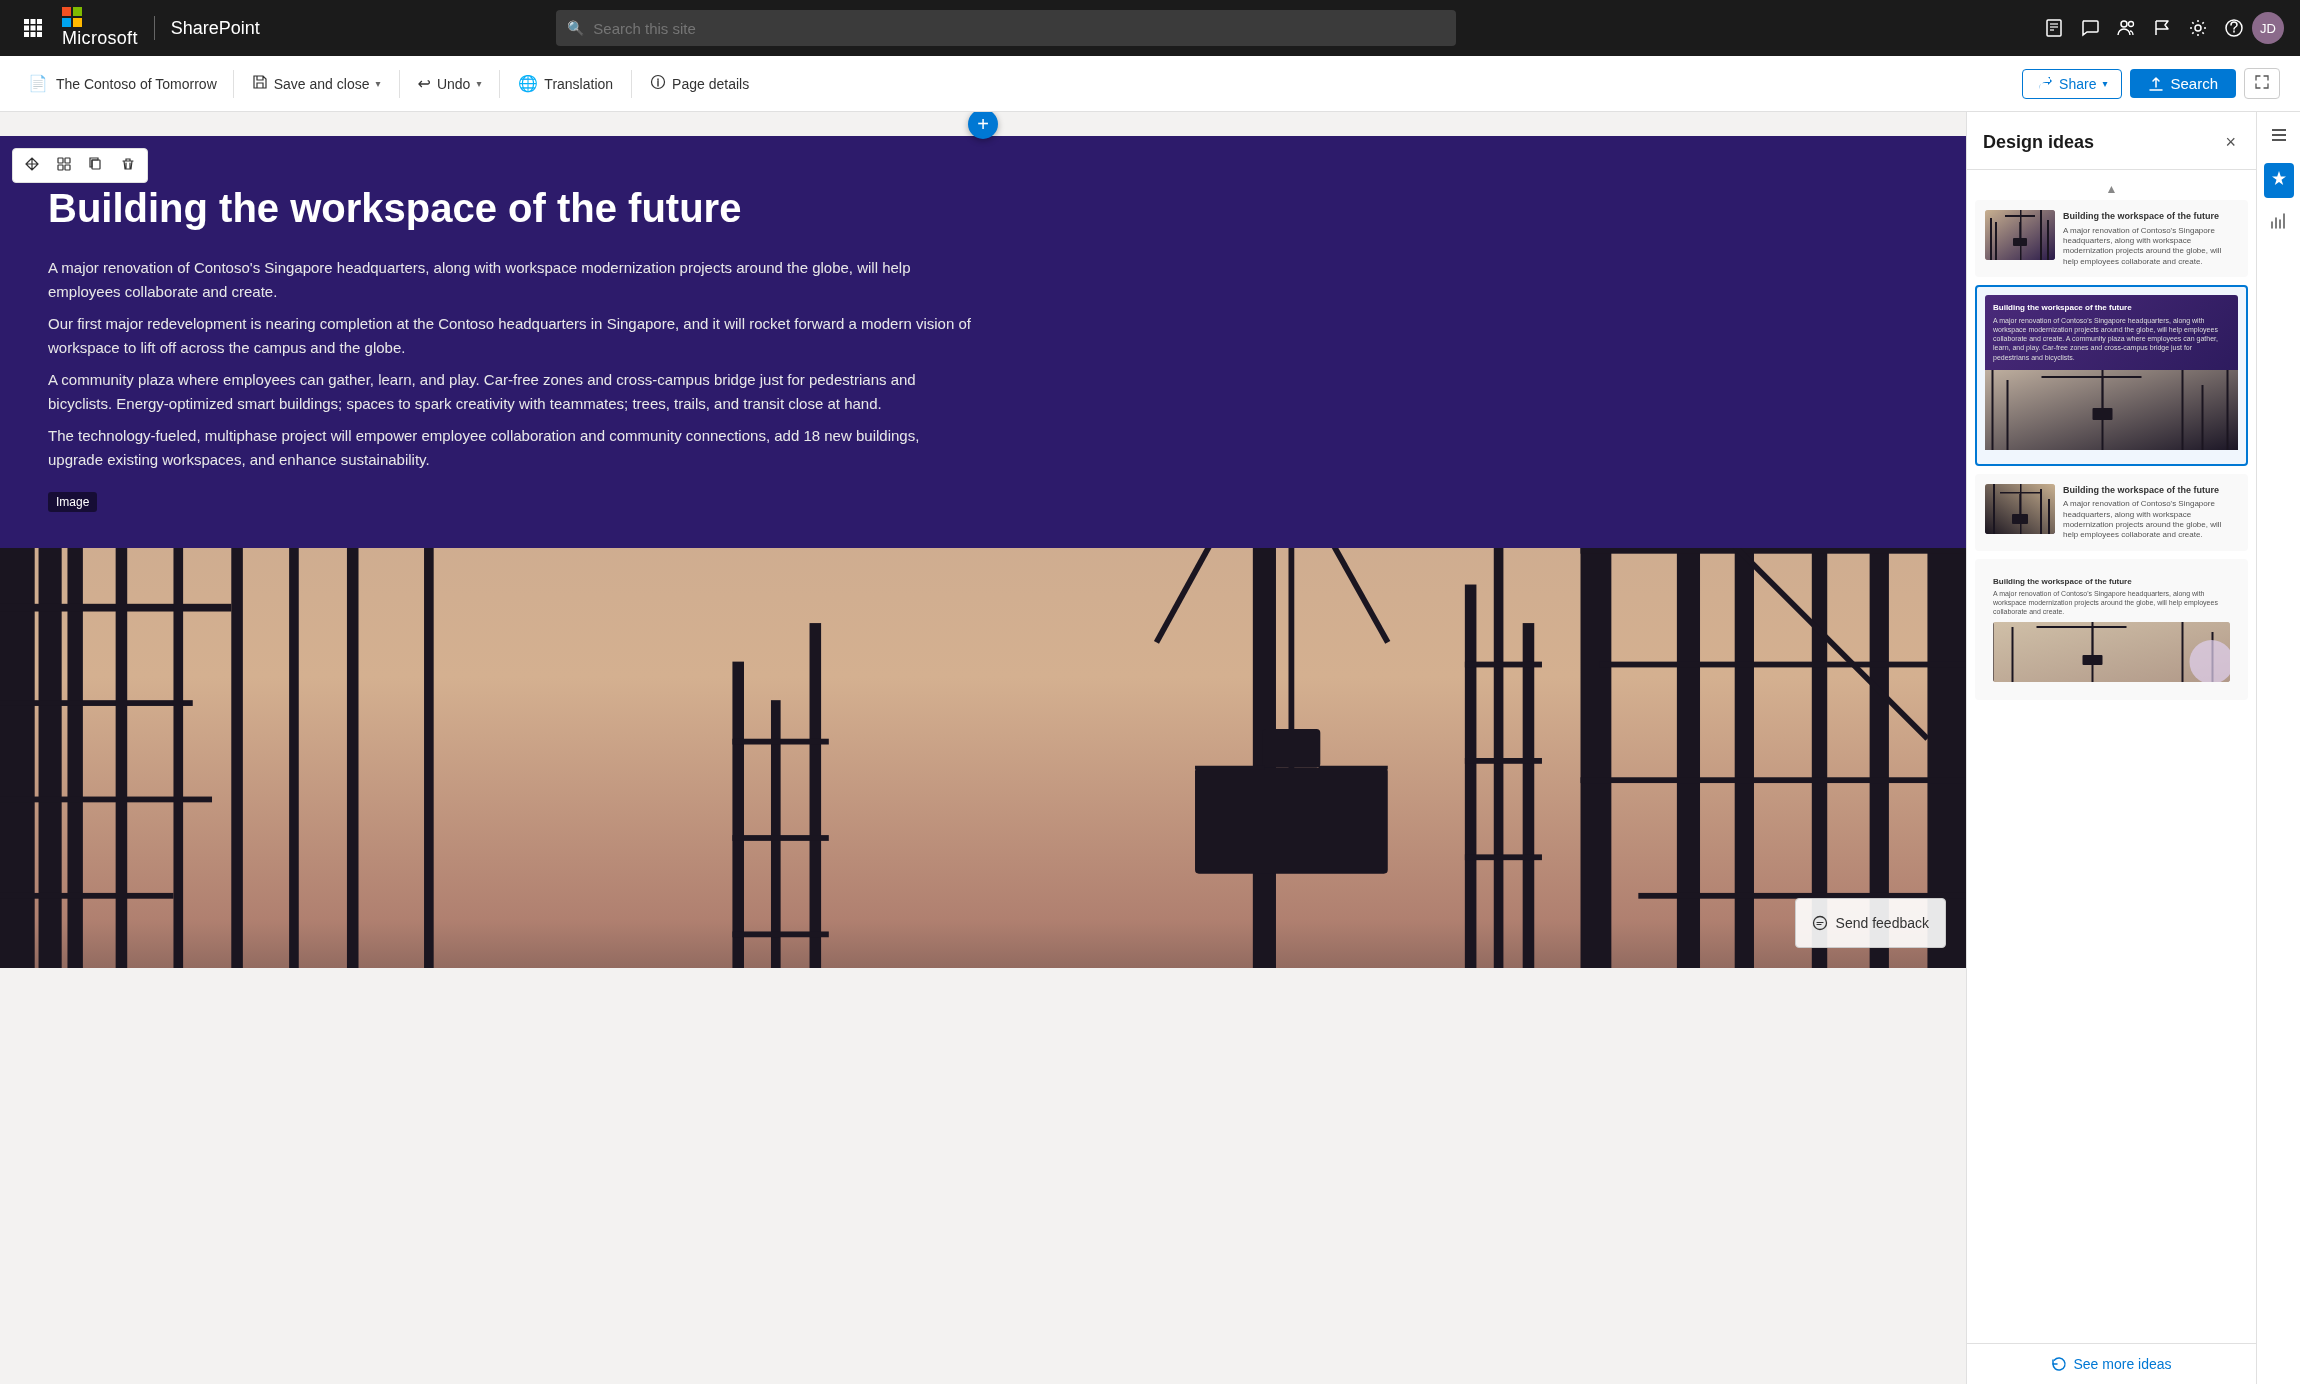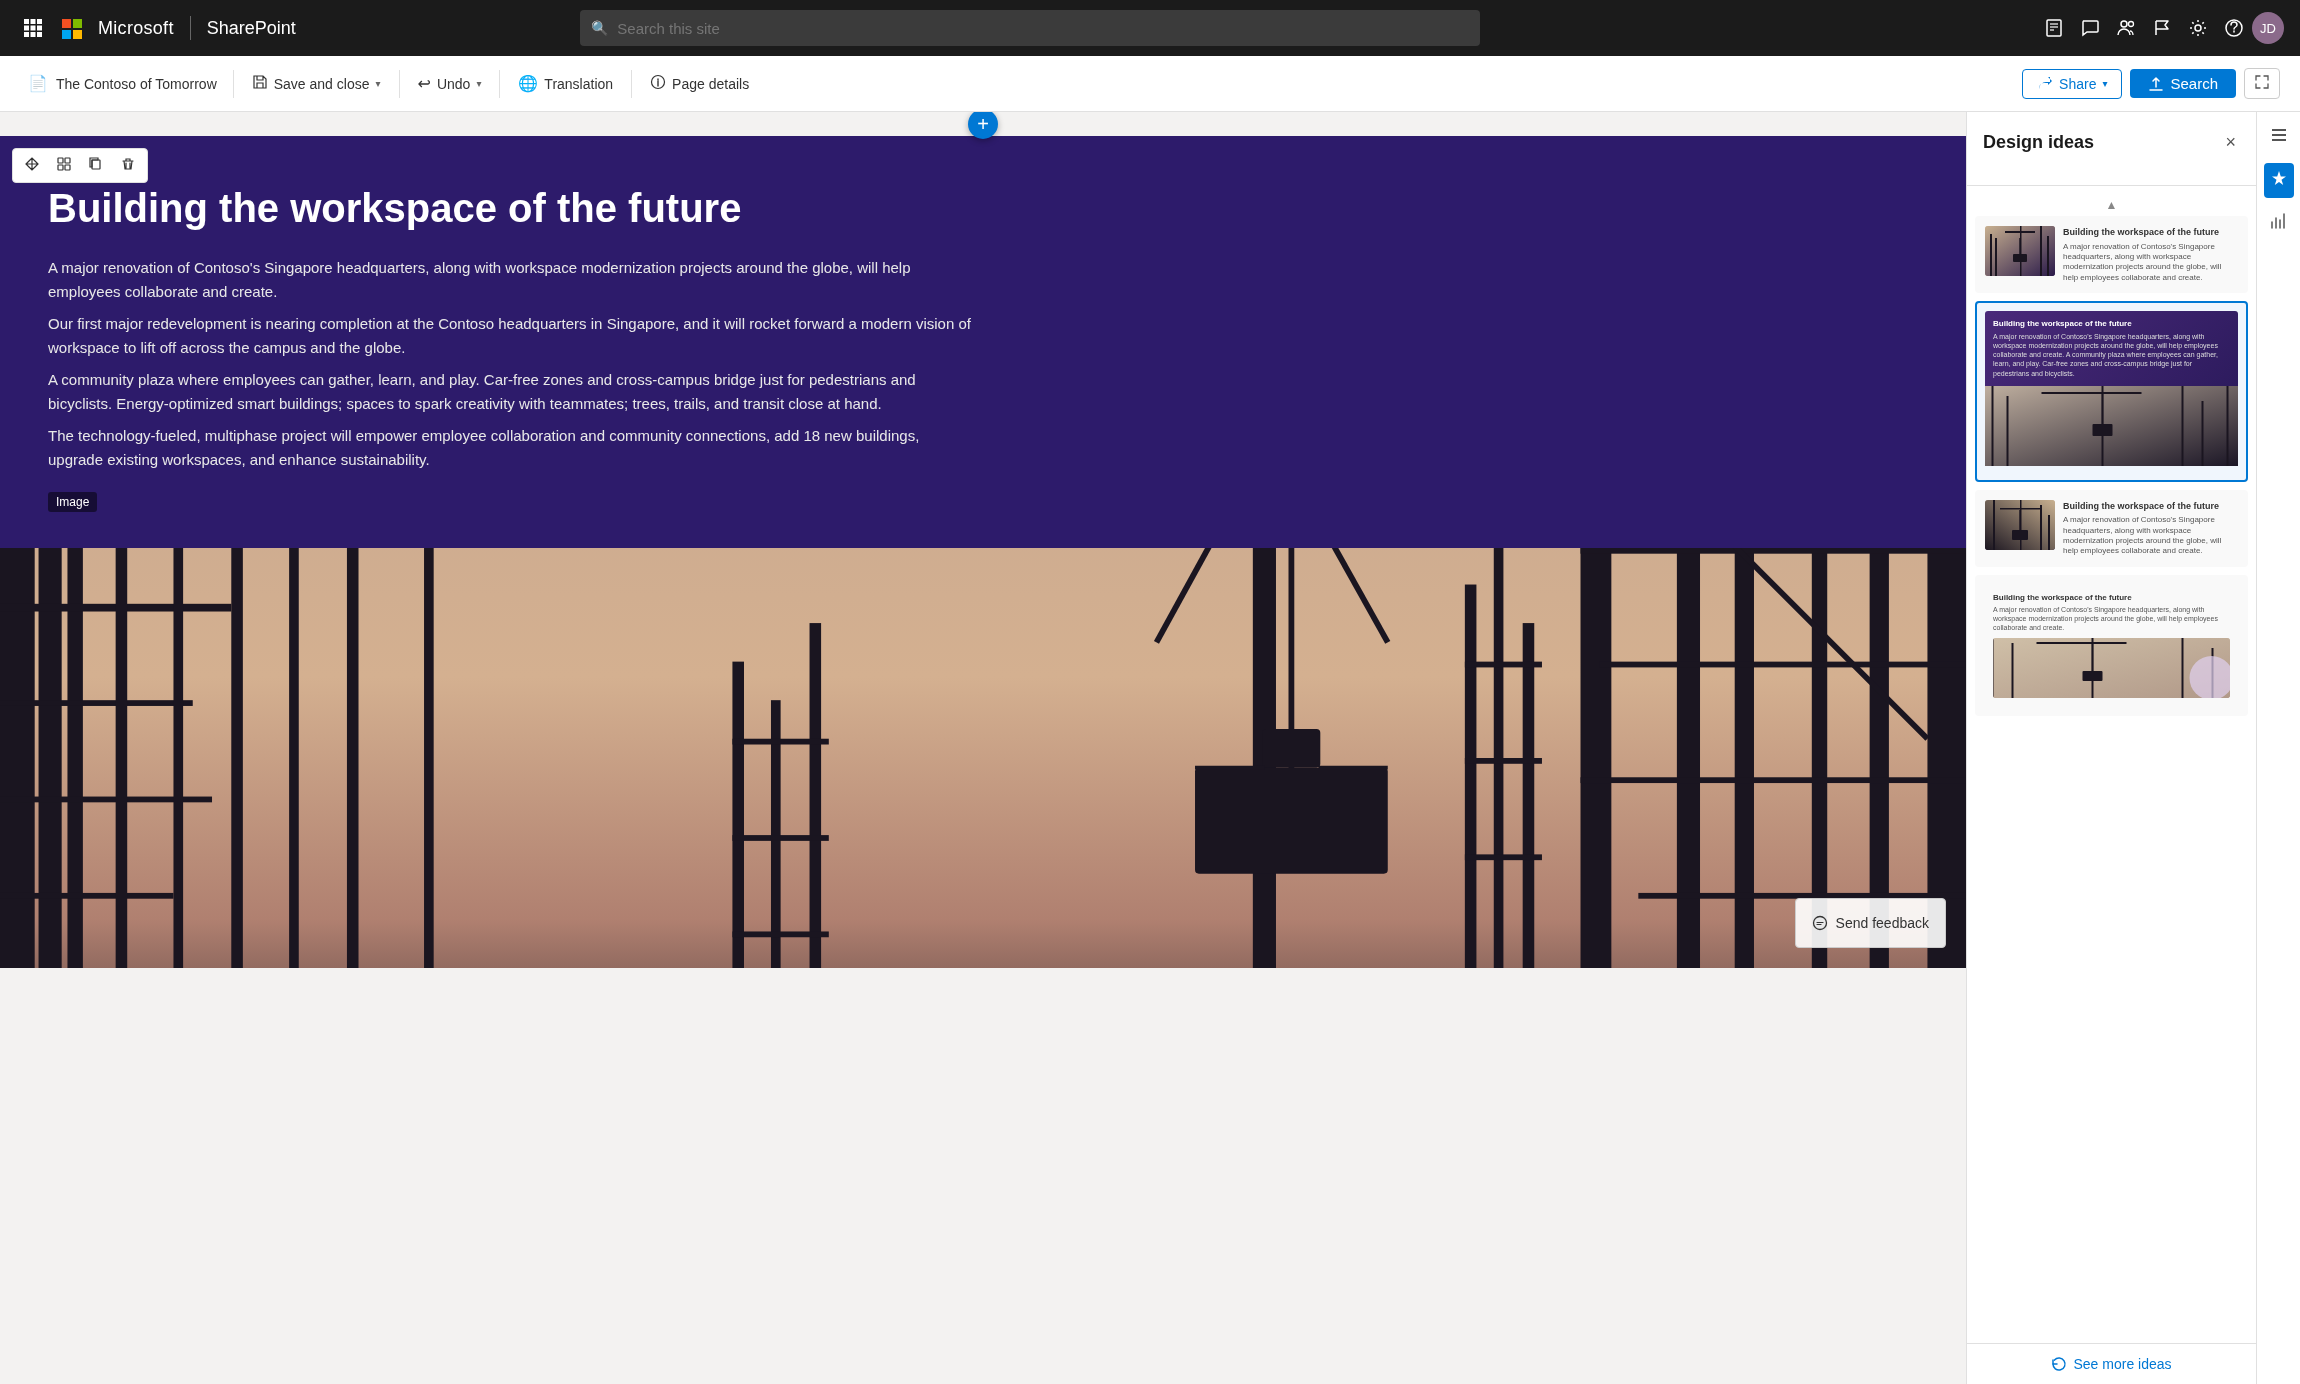--- a/index.html
+++ b/index.html
@@ -4,21 +4,21 @@
   <style>
     * { box-sizing: border-box; margin: 0; padding: 0; }
     body { font-family: 'Segoe UI', Arial, sans-serif; background: #f3f2f1; overflow: hidden; width: 2300px; height: 1384px; }
 
     
     .top-nav {
       display: flex; align-items: center;
       background: #1b1b1b; height: 56px; padding: 0 16px; gap: 12px;
     }
     .nav-waffle { color: #fff; font-size: 20px; cursor: pointer; padding: 4px; }
-    .ms-logo { display: flex; align-items: flex-end; gap: 16px; }
+    .ms-logo { display: flex; align-items: flex-start; gap: 1px; flex-direction: column; }
     .ms-logo-squares { display: grid; grid-template-columns: 1fr 1fr; gap: 2px; width: 20px; height: 20px; }
     .ms-logo-squares span:nth-child(1) { background: #f25022; }
     .ms-logo-squares span:nth-child(2) { background: #7fba00; }
     .ms-logo-squares span:nth-child(3) { background: #00a4ef; }
     .ms-logo-squares span:nth-child(4) { background: #ffb900; }
     .ms-brand { color: #fff; font-size: 18px; font-weight: 300; letter-spacing: 0.3px; }
     .ms-product { color: #fff; font-size: 18px; font-weight: 300; }
     .nav-separator { width: 1px; height: 24px; background: #666; margin: 0 4px; }
     .search-bar {
       flex: 1; max-width: 900px; margin: 0 auto;
@@ -153,21 +153,21 @@
       font-size: 14px; color: #333; display: flex; align-items: center; gap: 8px;
     }
 
     
     .right-panel {
       width: 290px; background: #fff; border-left: 1px solid #e0e0e0;
       display: flex; flex-direction: column; overflow: hidden;
     }
     .panel-header {
       display: flex; align-items: center; justify-content: space-between;
-      padding: 16px 16px 28px 16px; border-bottom: 1px solid #e0e0e0;
+      padding: 16px 16px 12px 16px; border-bottom: 1px solid #e0e0e0;
     }
     .panel-title { font-size: 18px; font-weight: 600; color: #1b1b1b; }
     .panel-close-btn {
       background: transparent; border: none; cursor: pointer;
       font-size: 18px; color: #555; padding: 4px;
     }
 
     .panel-scroll { flex: 1; overflow-y: auto; padding: 8px; }
     .panel-scroll::-webkit-scrollbar { width: 8px; }
     .panel-scroll::-webkit-scrollbar-thumb { background: #ccc; border-radius: 4px; }

